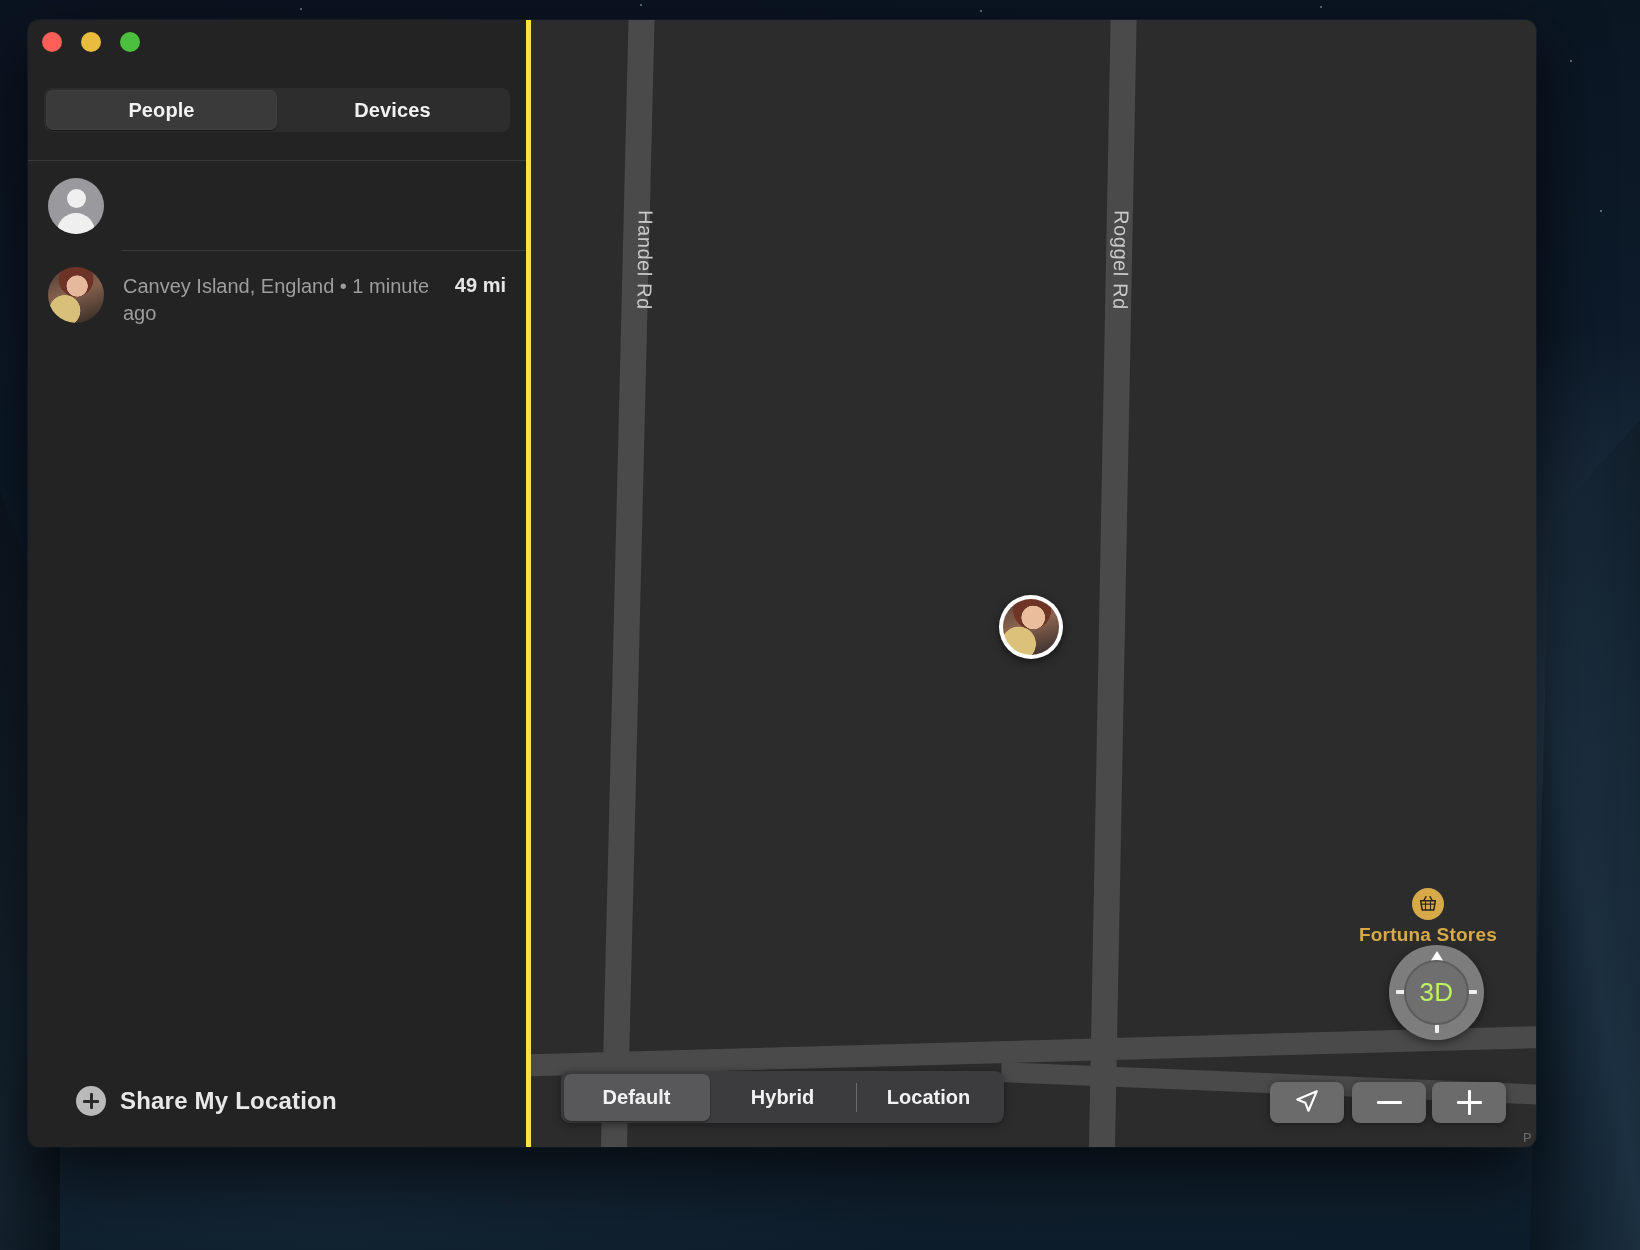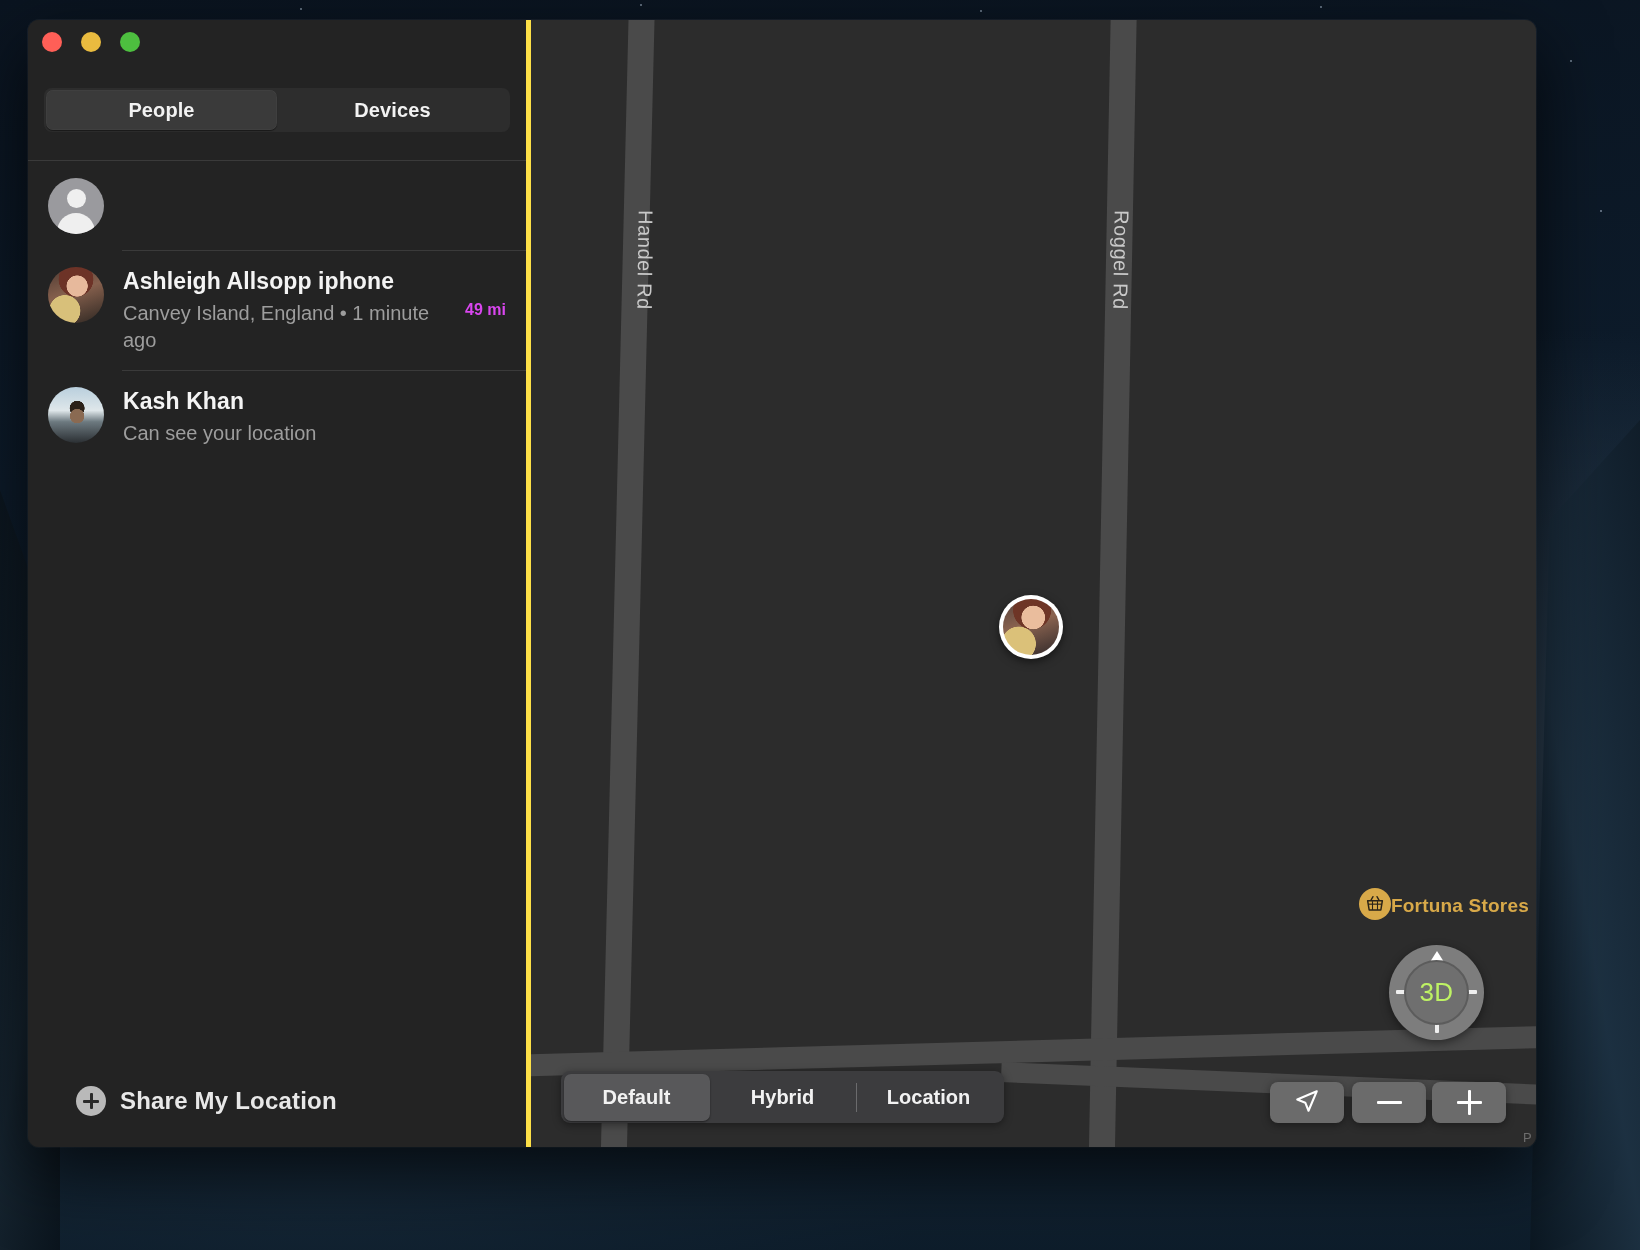--- a/index.html
+++ b/index.html
@@ -205,23 +205,23 @@
     margin-top: 5px;
   }
   .person-sub {
     font-size: 20px;
     color: #9d9d9d;
     line-height: 1.35;
     flex: 1;
     padding-right: 12px;
   }
   .person-distance {
-    font-size: 16px;
+    font-size: 20px;
     font-weight: bold;
-    color: #d946ef;
+    color: #e5e5e5;
     white-space: nowrap;
     padding-top: 1px;
   }
 
   .sidebar-footer {
     height: 92px;
     display: flex;
     align-items: center;
     padding-left: 48px;
     cursor: default;
@@ -316,21 +316,21 @@
       radial-gradient(circle at 52% 20%, #6e3526 0 35%, rgba(110,53,38,0) 36%),
       radial-gradient(circle at 28% 80%, #dbc179 0 28%, rgba(219,193,121,0) 29%),
       linear-gradient(160deg, #55403a 0%, #8b6450 45%, #31292a 100%);
   }
 
   .poi {
     position: absolute;
     left: 828px;
     top: 868px;
     display: flex;
-    flex-direction: row;
+    flex-direction: column;
     align-items: center;
     cursor: default;
   }
   .poi-icon {
     width: 32px; height: 32px;
     border-radius: 50%;
     background: #d8a949;
     display: flex;
     align-items: center;
     justify-content: center;
@@ -501,37 +501,27 @@
 
     <div id="people-list">
 
       <div class="person">
         <div class="avatar generic"></div>
       </div>
 
       <div class="person">
         <div class="avatar photo-a"></div>
         <div class="person-text">
-          <div class="person-name">Ashleigh Allsopp iphone</div>
           <div class="person-sub-row">
             <div class="person-sub">Canvey Island, England • 1 minute ago</div>
             <div class="person-distance">49 mi</div>
           </div>
         </div>
       </div>
 
-      <div class="person">
-        <div class="avatar photo-b"></div>
-        <div class="person-text">
-          <div class="person-name">Kash Khan</div>
-          <div class="person-sub-row">
-            <div class="person-sub">Can see your location</div>
-          </div>
-        </div>
-      </div>
 
     </div>
 
     <div class="sidebar-footer">
       <span class="plus-circle"></span>
       <span class="share-label">Share My Location</span>
     </div>
 
   </div>
 

